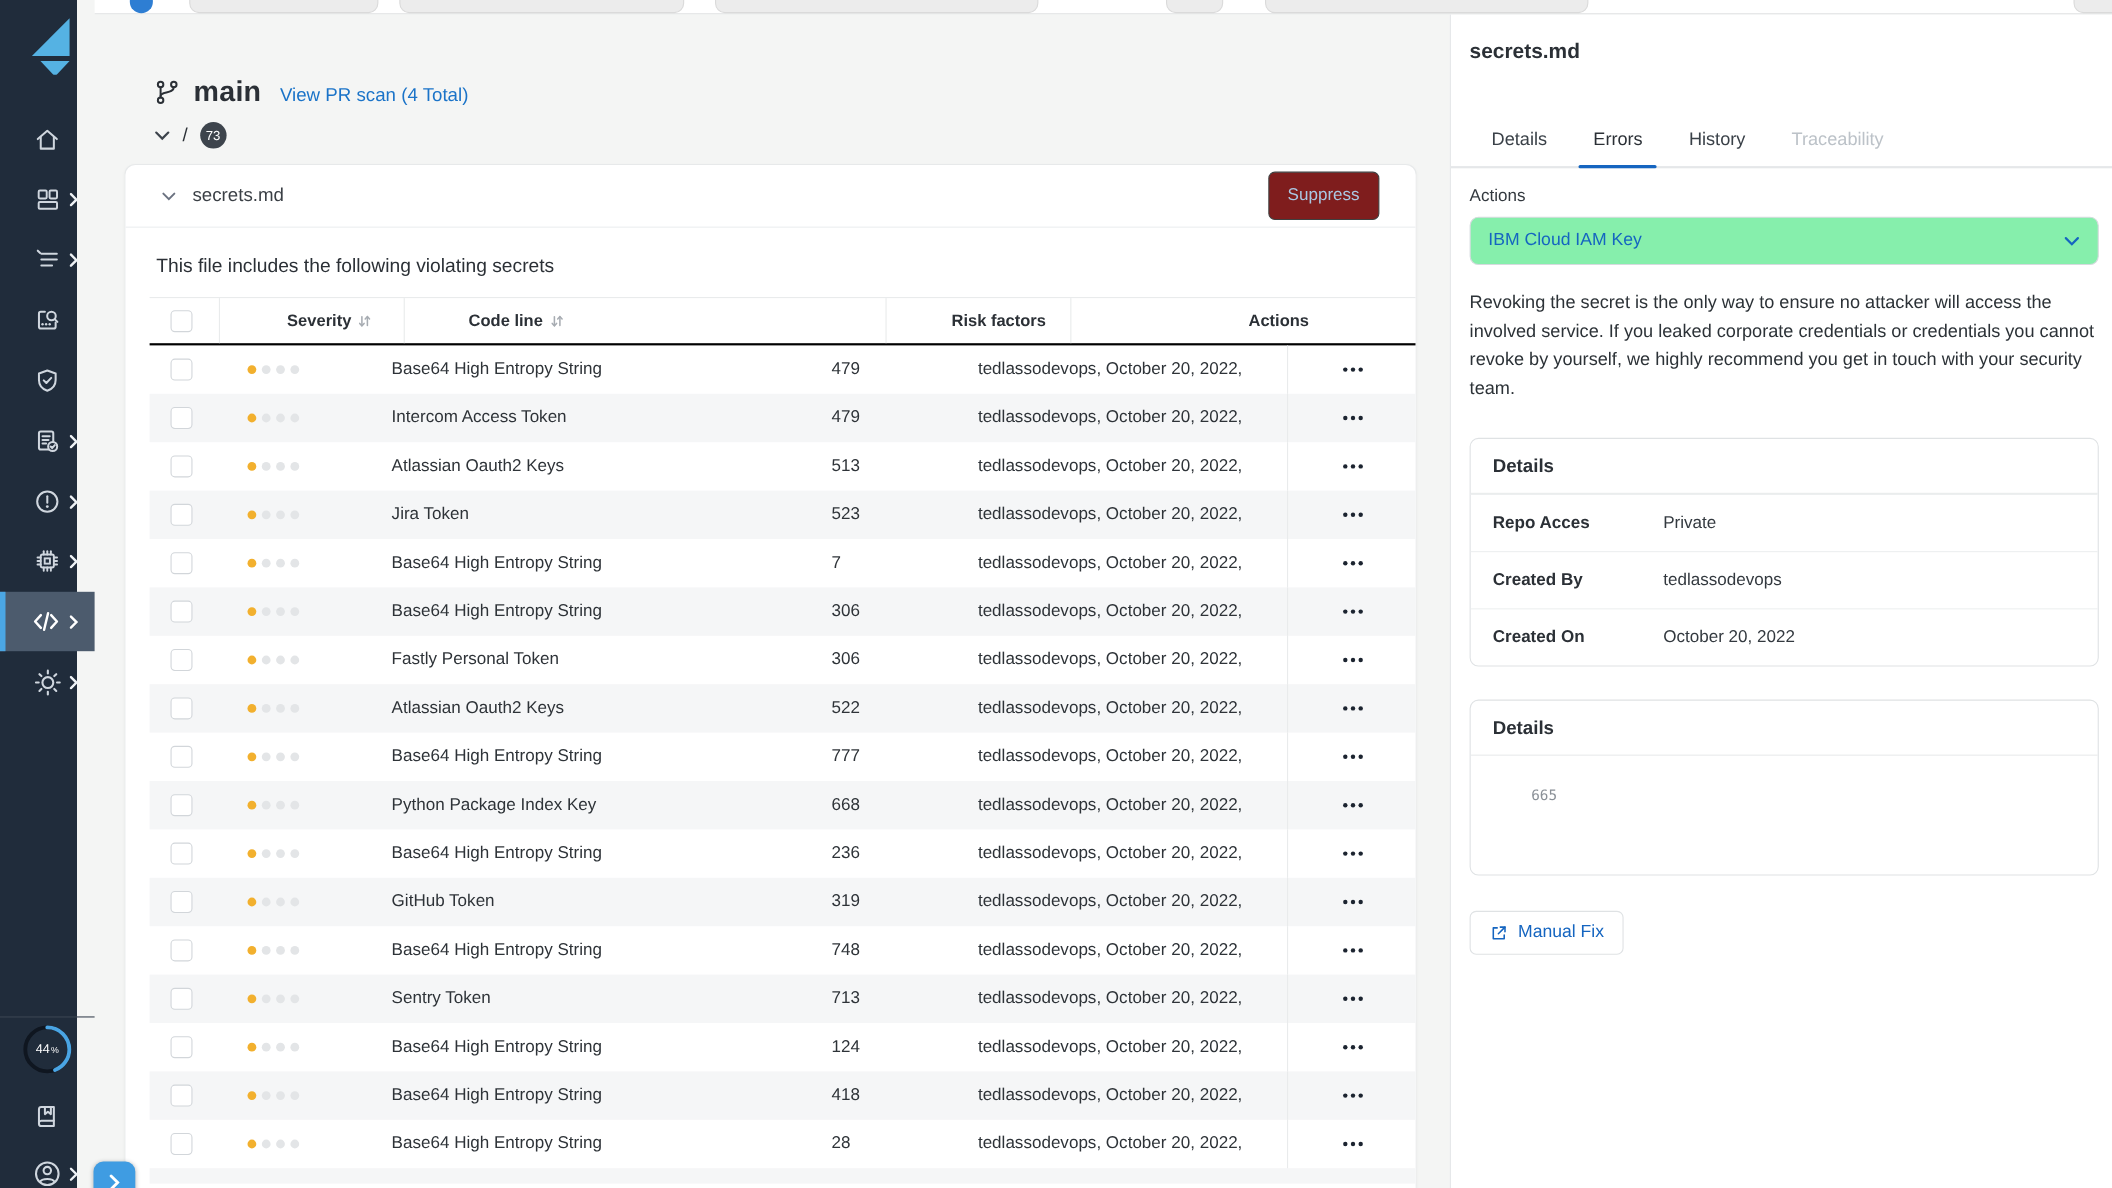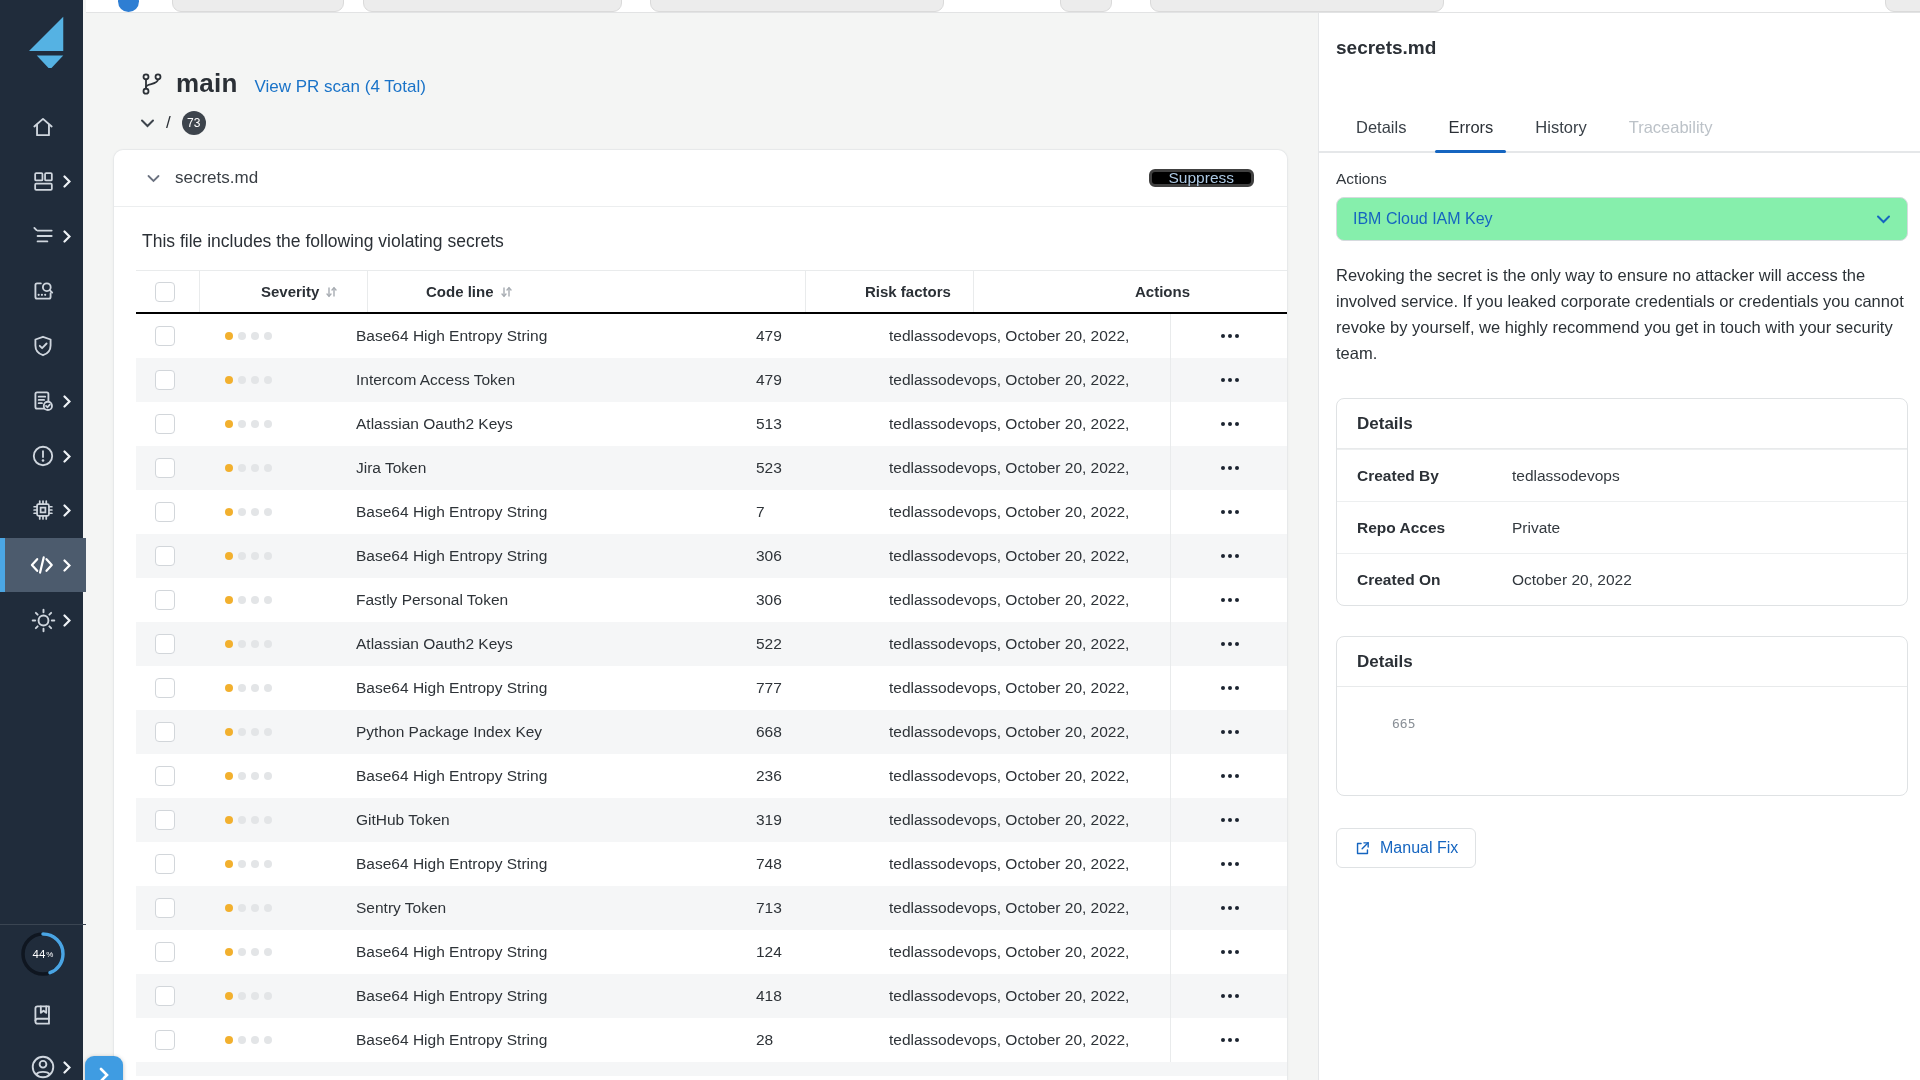--- a/index.html
+++ b/index.html
@@ -12,21 +12,21 @@
   .pill { position:absolute; top:-10px; height:22px; border-radius:9px; background:#ececec; border:1px solid #dadada; }
   .pill.p1 { left:86px;  width:172px; }
   .pill.p2 { left:277px; width:259px; }
   .pill.p3 { left:564px; width:294px; }
   .pill.p4 { left:974px; width:52px;  }
   .pill.p5 { left:1064px;width:294px; }
   .pill.p6 { left:1799px;width:60px;  }
   .blue-dot { position:absolute; left:32px; top:-9px; width:21px; height:21px; border-radius:50%; background:#2e7ed3; }
 
   
-  .sidebar { position:absolute; left:0; top:0; width:83px; height:1080px; background:#202c3b; z-index:5; }
+  .sidebar { position:absolute; left:0; top:0; width:70px; height:1080px; background:#202c3b; z-index:5; }
   .logo { position:absolute; left:0; top:12px; width:86px; display:flex; justify-content:center; }
   .nav-item { position:absolute; left:0; width:86px; height:54px; display:flex; align-items:center; justify-content:center; cursor:pointer; }
   .nav-item .chev { position:absolute; left:63px; top:50%; margin-top:-6px; }
   .nav-item.active { background:#4c5b6d; }
   .nav-item.active::before { content:""; position:absolute; left:0; top:0; bottom:0; width:5px; background:#4ba6e3; }
   .n-home{top:100px}.n-layout{top:154px}.n-list{top:209px}.n-scan{top:264px}.n-shield{top:319px}
   .n-doc{top:374px}.n-alert{top:429px}.n-chip{top:483px}.n-code{top:538px}.n-gear{top:593px}
   .n-book{top:988px}.n-person{top:1040px}
   .side-divider { position:absolute; left:0; top:924px; width:86px; height:1px; background:#3a4552; }
   .ring-wrap { position:absolute; left:19px; top:930px; width:48px; height:48px; }
@@ -40,21 +40,21 @@
   .branch-title { font-size:26px; font-weight:700; color:#2b3036; margin-left:12px; letter-spacing:.2px; }
   .pr-link { font-size:17px; color:#1a73c8; margin-left:17px; margin-top:7px; cursor:pointer; }
   .crumb { position:absolute; left:54px; top:98px; display:flex; align-items:center; gap:11px; }
   .crumb .slash { font-size:17px; color:#2b3036; }
   .badge { min-width:24px; height:24px; border-radius:50%; background:#3d444c; color:#fff; font-size:12px; display:flex; align-items:center; justify-content:center; padding:0 4px; }
 
   
   .card { position:absolute; left:27px; top:136px; width:1175px; height:931px; background:#fff; border:1px solid #e7e9ea; border-bottom:none; border-radius:10px 10px 0 0; box-shadow:0 1px 3px rgba(0,0,0,.04); overflow:hidden; }
   .card-head { height:57px; display:flex; align-items:center; padding:0 33px; border-bottom:1px solid #eceeef; }
   .fname { font-size:17px; color:#3a3f45; margin-left:15px; }
-  .suppress { margin-left:auto; height:18px; padding:0 17px; background:#000000; border:3px solid #404040; border-radius:6px; color:#abc7e2; font-size:15.5px; display:flex; align-items:center; cursor:pointer; }
+  .suppress { margin-left:auto; height:44px; padding:0 17px; background:#7f1d1d; border:1px solid #404040; border-radius:6px; color:#abc7e2; font-size:15.5px; display:flex; align-items:center; cursor:pointer; }
   .card-heading { padding:24px 28px 18px 28px; font-size:17.5px; font-weight:400; color:#2b3036; }
 
   .thead, .trow { display:grid; grid-template-columns:64px 132px 402px 132px 305px 118px; align-items:center; height:44px; margin-left:22px; }
   .thead { border-top:1px solid #e9ebec; border-bottom:2px solid #000000;gap:36px; }
   .th { height:100%; display:flex; align-items:center; gap:7px; font-size:15px; font-weight:700; color:#2b3036; border-right:1px solid #e9ebec; }
   .th.sev { padding-left:25px; } .th.typ { padding-left:24px; } .th.lin { padding-left:22px; } .th.rsk { padding-left:23px; }
   .th.act { justify-content:center; border-right:none; }
   .th.chk { justify-content:flex-start; padding-left:19px; }
   .tbody .trow:nth-child(even) { background:#f5f6f7; }
   .c-check { padding-left:19px; }
@@ -762,27 +762,27 @@
         <polyline points="2,2.5 7.5,8 13,2.5"></polyline>
       </svg>
   </div>
 
   <div class="panel-desc">Revoking the secret is the only way to ensure no attacker will access the involved service. If you leaked corporate credentials or credentials you cannot revoke by yourself, we highly recommend you get in touch with your security team.</div>
 
   <div class="dbox b1">
     <div class="dbox-title">Details</div>
 
       <div class="drow">
+        <span class="dl">Repo Acces</span>
+        <span class="dv">Private</span>
+      </div>
+
+      <div class="drow">
         <span class="dl">Created By</span>
         <span class="dv">tedlassodevops</span>
-      </div>
-
-      <div class="drow">
-        <span class="dl">Repo Acces</span>
-        <span class="dv">Private</span>
       </div>
 
       <div class="drow">
         <span class="dl">Created On</span>
         <span class="dv">October 20, 2022</span>
       </div>
 
   </div>
 
   <div class="dbox b2">

